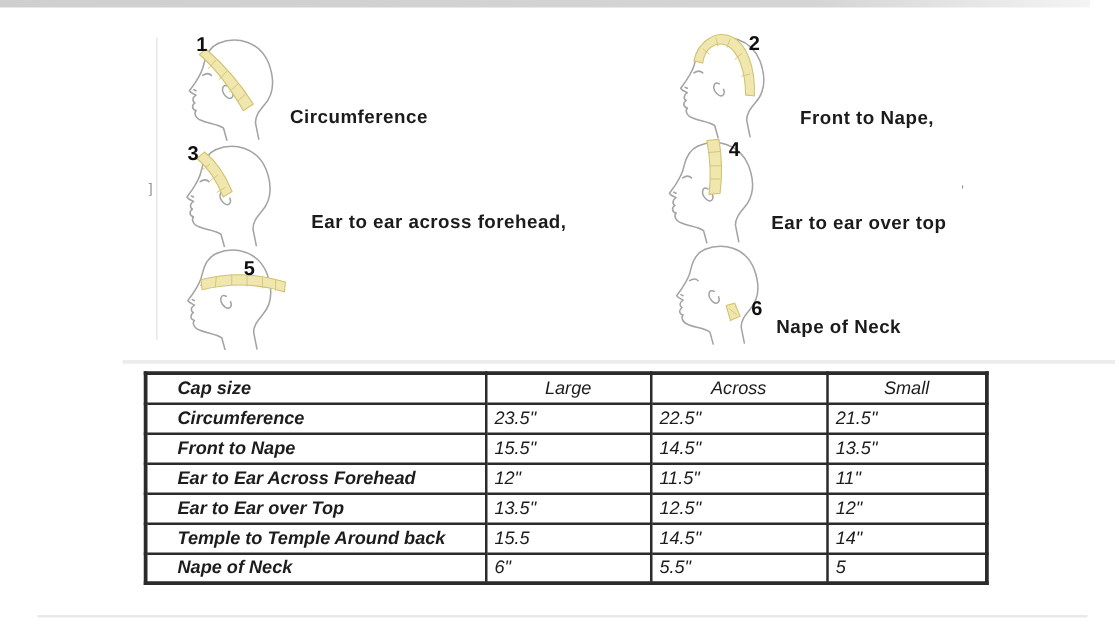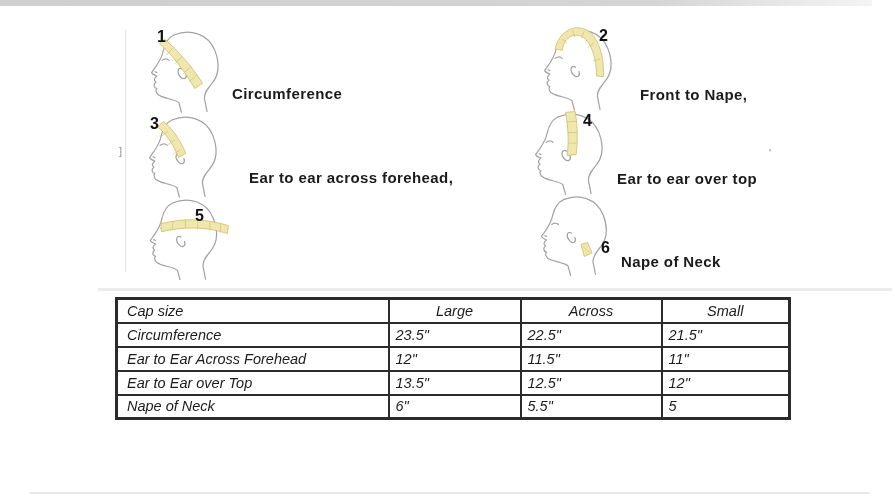--- a/index.html
+++ b/index.html
@@ -41,21 +41,21 @@
   
   .outline{fill:none; stroke:var(--head-outline); stroke-width:1.4; stroke-linecap:round; stroke-linejoin:round;}
   .tape{fill:var(--tape); stroke:var(--tape-edge); stroke-width:1;}
   .tape-tick{fill:none; stroke:var(--tape-edge); stroke-width:.8;}
 
   
   .size-table{position:absolute; left:115px; top:297px; border-collapse:collapse;
     table-layout:fixed; width:673px; font-style:italic; color:var(--table-text); font-size:14.5px;}
   .size-table td, .size-table th{border:2px solid var(--table-border); height:24px;
     padding:1px 6px; font-weight:normal; overflow:hidden; white-space:nowrap;}
-  .size-table td:first-child, .size-table th:first-child{text-align:left; padding-left:9px;}
+  .size-table td:first-child, .size-table th:first-child{text-align:left; padding-left:24px;font-weight:bold;}
   .size-table{border:3px solid var(--table-border);}
 </style>
 </head>
 <body>
 
 <div class="stage">
 
   <svg width="0" height="0" style="position:absolute">
     <defs>
       <g id="head-profile">
@@ -160,32 +160,44 @@
         <th>Across</th>
         <th>Small</th>
       </tr>
       <tr>
         <td>Circumference</td>
         <td>23.5"</td>
         <td>22.5"</td>
         <td>21.5"</td>
       </tr>
       <tr>
+        <td>Front to Nape</td>
+        <td>15.5"</td>
+        <td>14.5"</td>
+        <td>13.5"</td>
+      </tr>
+      <tr>
         <td>Ear to Ear Across Forehead</td>
         <td>12"</td>
         <td>11.5"</td>
         <td>11"</td>
       </tr>
       <tr>
         <td>Ear to Ear over Top</td>
         <td>13.5"</td>
         <td>12.5"</td>
         <td>12"</td>
       </tr>
       <tr>
+        <td>Temple to Temple Around back</td>
+        <td>15.5</td>
+        <td>14.5"</td>
+        <td>14"</td>
+      </tr>
+      <tr>
         <td>Nape of Neck</td>
         <td>6"</td>
         <td>5.5"</td>
         <td>5</td>
       </tr>
     </tbody>
   </table>
 
 </div>
 

